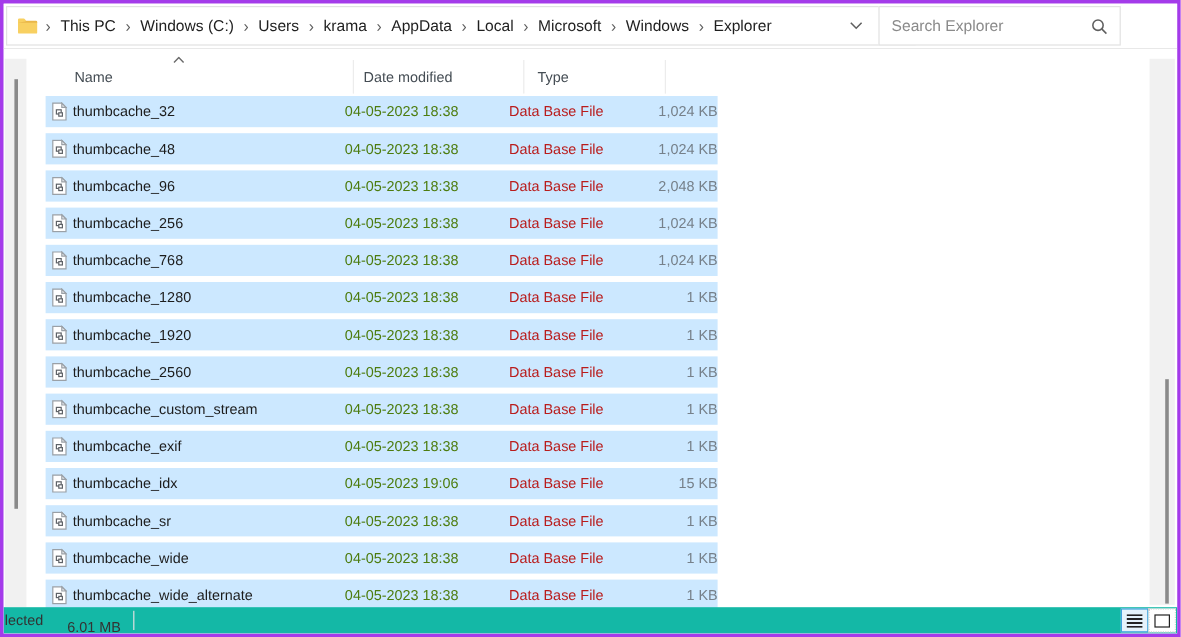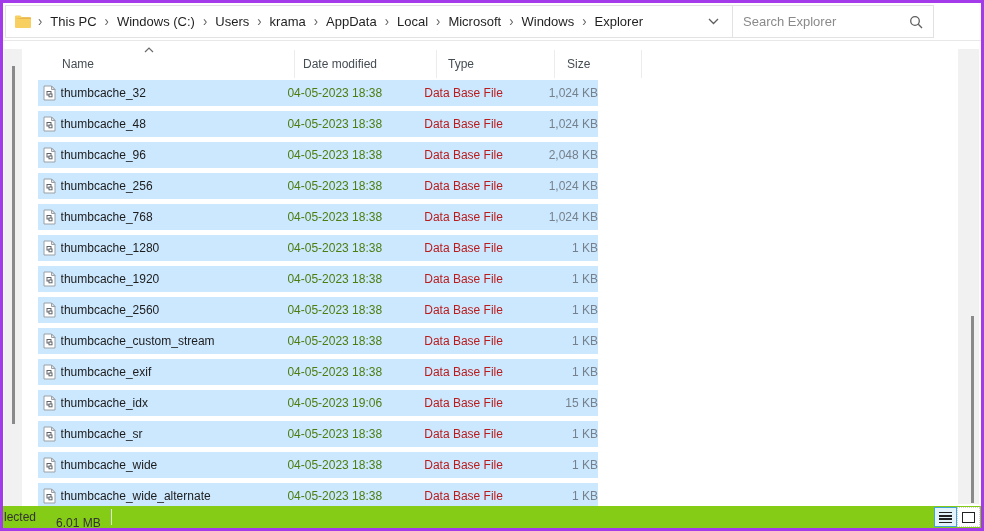--- a/index.html
+++ b/index.html
@@ -67,21 +67,21 @@
     background:#cce8ff; font-size:12px; cursor:default;
   }
   .c-icon { width:24px; display:flex; justify-content:center; align-items:center; }
   .c-name { width:233px; color:#1c1c1c; overflow:hidden; white-space:nowrap; }
   .c-date { width:142px; padding-left:8px;  color:#4d7c0f; }
   .c-type { width:118px; padding-left:11px; color:#b91c1c; }
   .c-size { width:78px;  text-align:right;  color:#76808a; padding-right:0; }
 
   
   .statusbar {
-    position:absolute; left:0; right:0; bottom:0; height:22px; background:#84cc16;
+    position:absolute; left:0; right:0; bottom:0; height:22px; background:#14b8a6;
     font-size:12px; color:#333; display:flex; align-items:center;
   }
   .status-left { display:flex; align-items:center; height:100%; }
   .status-sel { padding-left:1px; }
   .status-size { padding-left:20px;margin-top:11px; }
   .status-div { width:1px; height:16px; background:#e0e0e0; margin-left:10px; }
   .view-toggles { margin-left:auto; display:flex; align-items:center; margin-right:1px; }
   .vt-btn {
     width:23px; height:20px; display:flex; align-items:center; justify-content:center;
     background:#fff; border:1px solid transparent;
@@ -168,23 +168,20 @@
       </span>
       <div class="col-h h-name">
           <span>Name</span>
         </div>
       <div class="col-h h-date">
           <span>Date modified</span>
         </div>
       <div class="col-h h-type">
           <span>Type</span>
         </div>
-      <div class="col-h h-size">
-          <span>Size</span>
-        </div>
     </div>
 
     <div class="rows">
   <div class="row">
     <span class="c-icon">
       <svg width="13" height="16" viewBox="0 0 13 16">
         <path d="M1 1 L8.5 1 L12 4.5 L12 15 L1 15 Z" fill="#fff" stroke="#9aa0a6" stroke-width="1"></path>
         <path d="M8.5 1 L8.5 4.5 L12 4.5 Z" fill="#e8eaed" stroke="#9aa0a6" stroke-width="1"></path>
         <rect x="4" y="6.5" width="4" height="3.5" fill="none" stroke="#5f6368" stroke-width="1"></rect>
         <rect x="6" y="9" width="3" height="2.8" fill="#fff" stroke="#5f6368" stroke-width="1"></rect>

